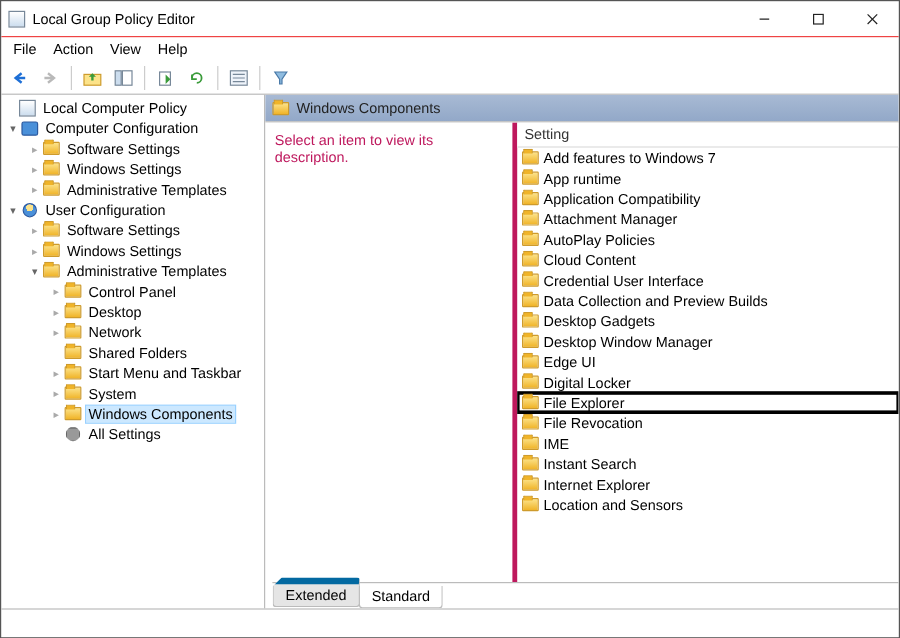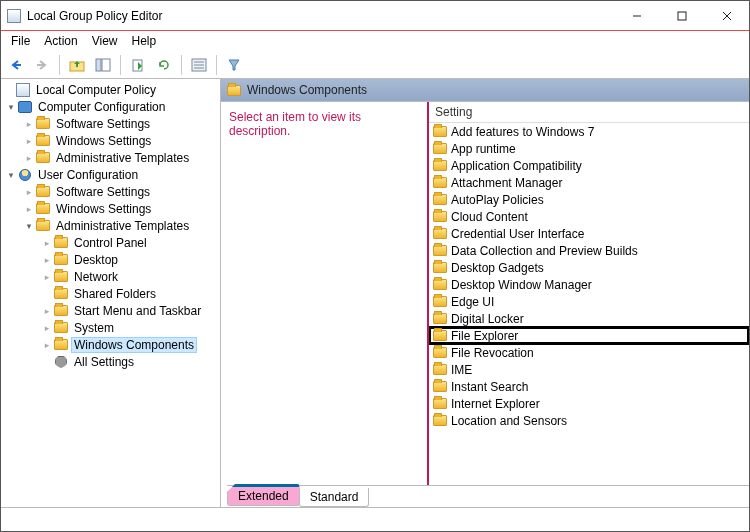--- a/index.html
+++ b/index.html
@@ -26,34 +26,34 @@
   .folder-ico { width:14px; height:11px; background: linear-gradient(#fce38a,#f0b429); border:1px solid #ce9b2c; border-radius:1px; position:relative;}
   .folder-ico::before { content:""; position:absolute; top:-3px; left:0; width:6px; height:3px; background:#f0b429; border:1px solid #ce9b2c; border-bottom:none; border-radius:1px 1px 0 0;}
   .policy-ico {display:inline-block; width:14px;height:14px; background:linear-gradient(#fff,#cde);border:1px solid #789;}
   .comp-ico {display:inline-block;width:14px;height:12px;background:#4a90d9;border:1px solid #2c5aa0;border-radius:2px;position:relative;}
   .user-ico {display:inline-block;width:12px;height:12px;background:radial-gradient(circle at 50% 30%,#fce38a 3px,#4a90d9 3px);border-radius:50%;border:1px solid #2c5aa0;}
   .gear-ico {display:inline-block;width:12px;height:12px;background:#999;border:1px solid #666;clip-path:circle(50%);}
   .right { flex:1; display:flex; flex-direction:column; overflow:hidden;}
   .right-header { background:linear-gradient(#a8bad4,#92a8c8); height:22px; display:flex; align-items:center; padding-left:6px; gap:6px; color:#222;}
   .right-body { flex:1; display:flex; overflow:hidden; border-top:1px solid #bbb;}
   .desc { width:206px; padding:8px; color:#be185d;}
-  .list-wrap { flex:1; display:flex; position:relative; border-left:2px solid #be185d;}
+  .list-wrap { flex:1; display:flex; position:relative; border-left:4px solid #be185d;}
   .list { flex:1; overflow-y:scroll; overflow-x:auto;}
   .list::-webkit-scrollbar { width:17px; height:17px;}
   .list::-webkit-scrollbar-track { background:#f0f0f0;}
   .list::-webkit-scrollbar-thumb { background:#c2c2c2; border:1px solid #a0a0a0;}
   .list::-webkit-scrollbar-button { background:#f0f0f0; height:17px; display:block; border:1px solid #ccc;}
   .col-head { position:sticky; top:0; background:#fff; padding:3px 6px; border-bottom:1px solid #ddd; color:#333;}
   .litem { height:17px; display:flex; align-items:center; padding-left:4px; gap:4px; white-space:nowrap;}
   .litem.highlight { outline:3px solid #000; outline-offset:-2px; padding:0 4px;}
   .tabs { height:22px; display:flex; align-items:flex-end; padding-left:6px; position:relative;}
   .tabs::before{content:"";position:absolute;top:0;left:6px;right:0;height:1px;background:#bbb;}
   .tab { border:1px solid #bbb; border-top:none; padding:2px 10px; background:#fff; border-radius:0 0 3px 3px; margin-right:-1px;}
   .tab.active { background:#fff;}
-  .tab.inactive{background:#f9a8d4; transform:translateY(-1px); border-top:3px solid #0369a1; border-radius:0 3px 3px 3px; clip-path: polygon(8px 0, 100% 0, 100% 100%, 0 100%, 0 8px);}
+  .tab.inactive{background:#e5e5e5; transform:translateY(-1px); border-top:6px solid #0369a1; border-radius:0 3px 3px 3px; clip-path: polygon(8px 0, 100% 0, 100% 100%, 0 100%, 0 8px);}
   .status { height:24px; border-top:1px solid #bbb;}
 </style>
 </head>
 <body>
 
 <div class="titlebar">
   <div class="titlebar-left">
     <span class="policy-ico"></span>
     <span>Local Group Policy Editor</span>
   </div>

